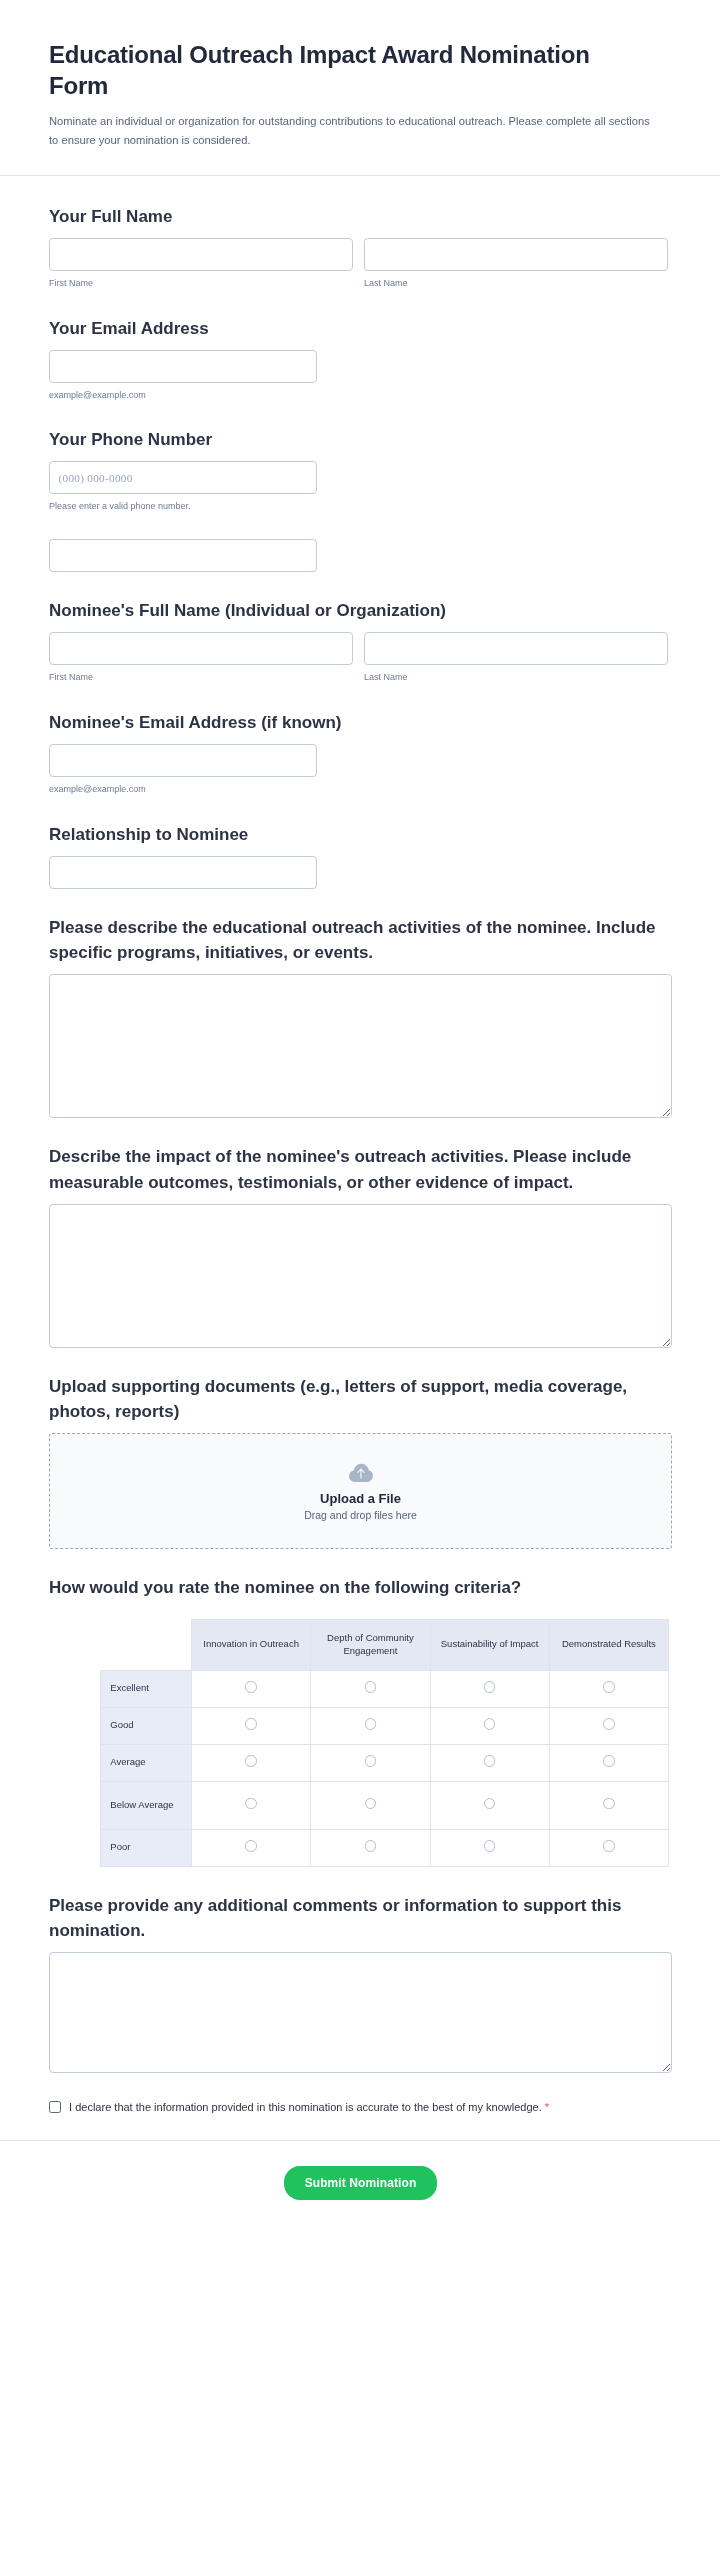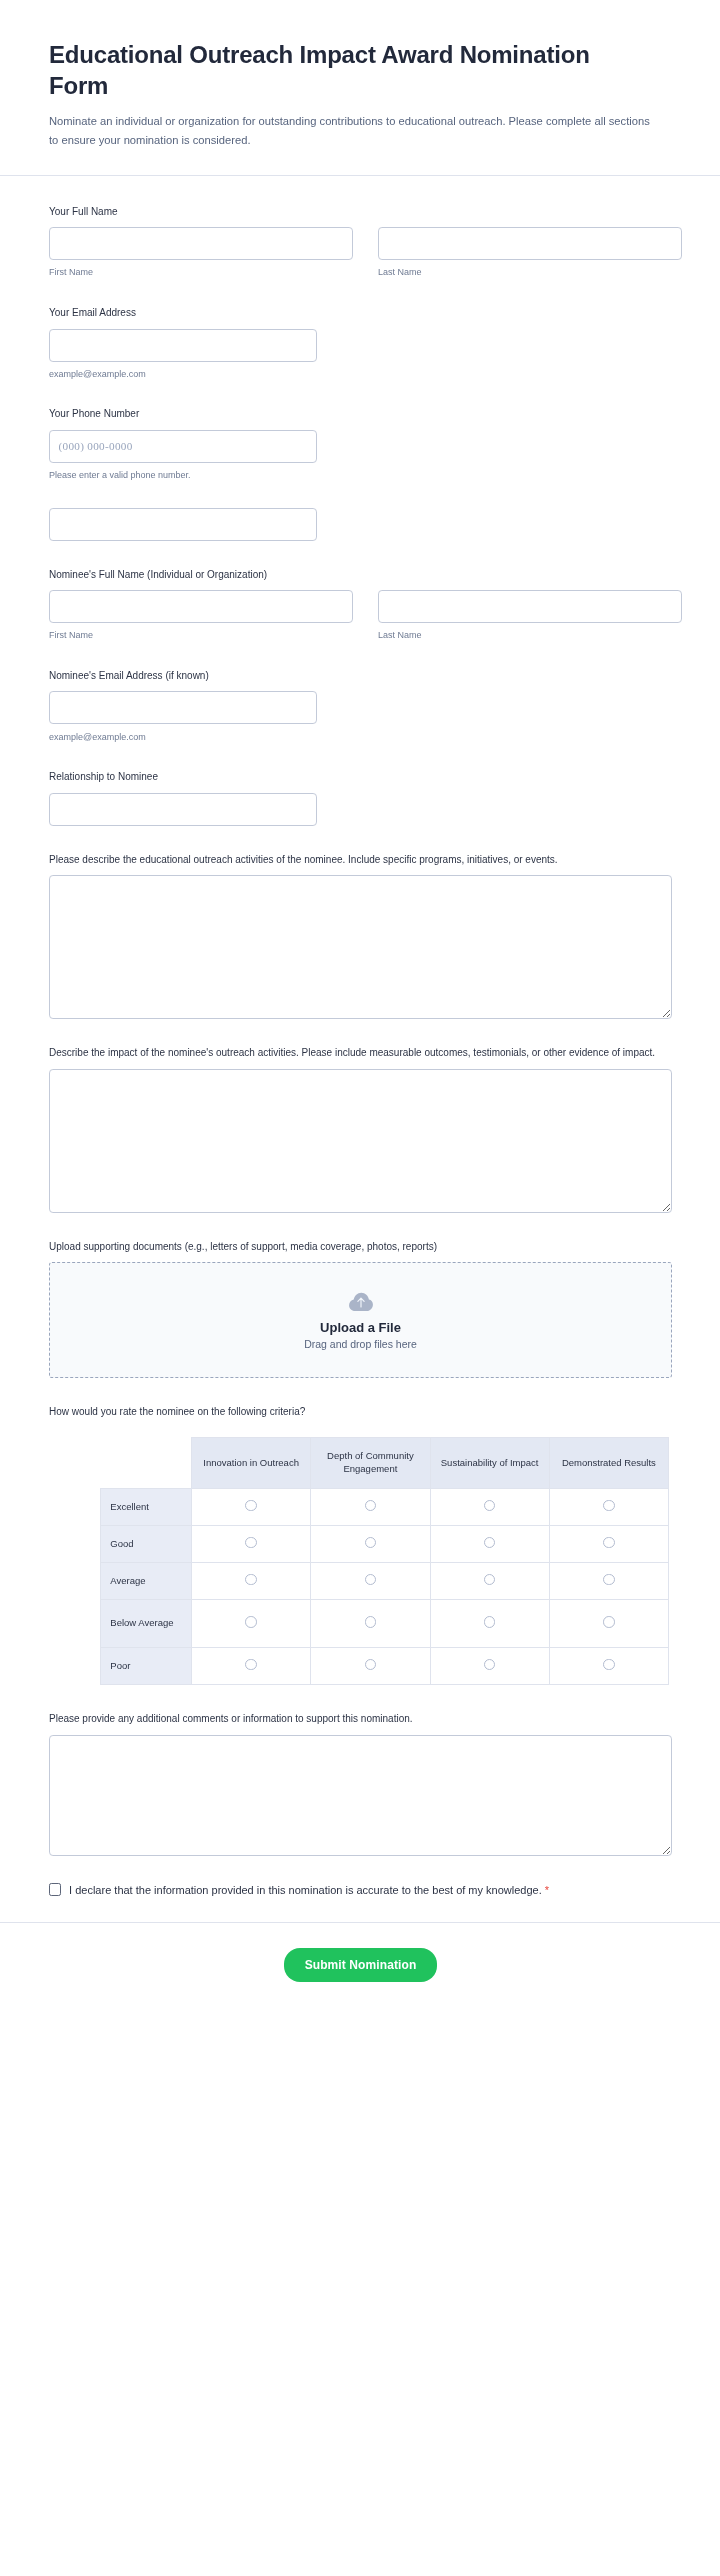--- a/index.html
+++ b/index.html
@@ -46,30 +46,30 @@
   }
 
   
   .form-body {
     padding: 28px 49px 23px 49px;
   }
 
   .field { margin-bottom: 26px; }
   .field-label {
     display: block;
-    font-size: 10px;
+    font-size: 17px;
     line-height: 1.5;
     color: #2c3345;
     margin-bottom: 8.5px;
-    font-weight: normal;
+    font-weight: bold;
     max-width: 628px;
   }
   .req-star { color: #e8453c; font-size: 11px; }
 
-  .row2 { display: flex; gap: 25px; align-items: flex-end; }
+  .row2 { display: flex; gap: 11px; align-items: flex-end; }
   .col { width: 304px; flex: 0 0 304px; }
 
   .inp {
     display: block;
     width: 100%;
     height: 33px;
     border: 0.8px solid #c3cad9;
     border-radius: 3.9px;
     background: #ffffff;
     padding: 6.2px 8.5px;

